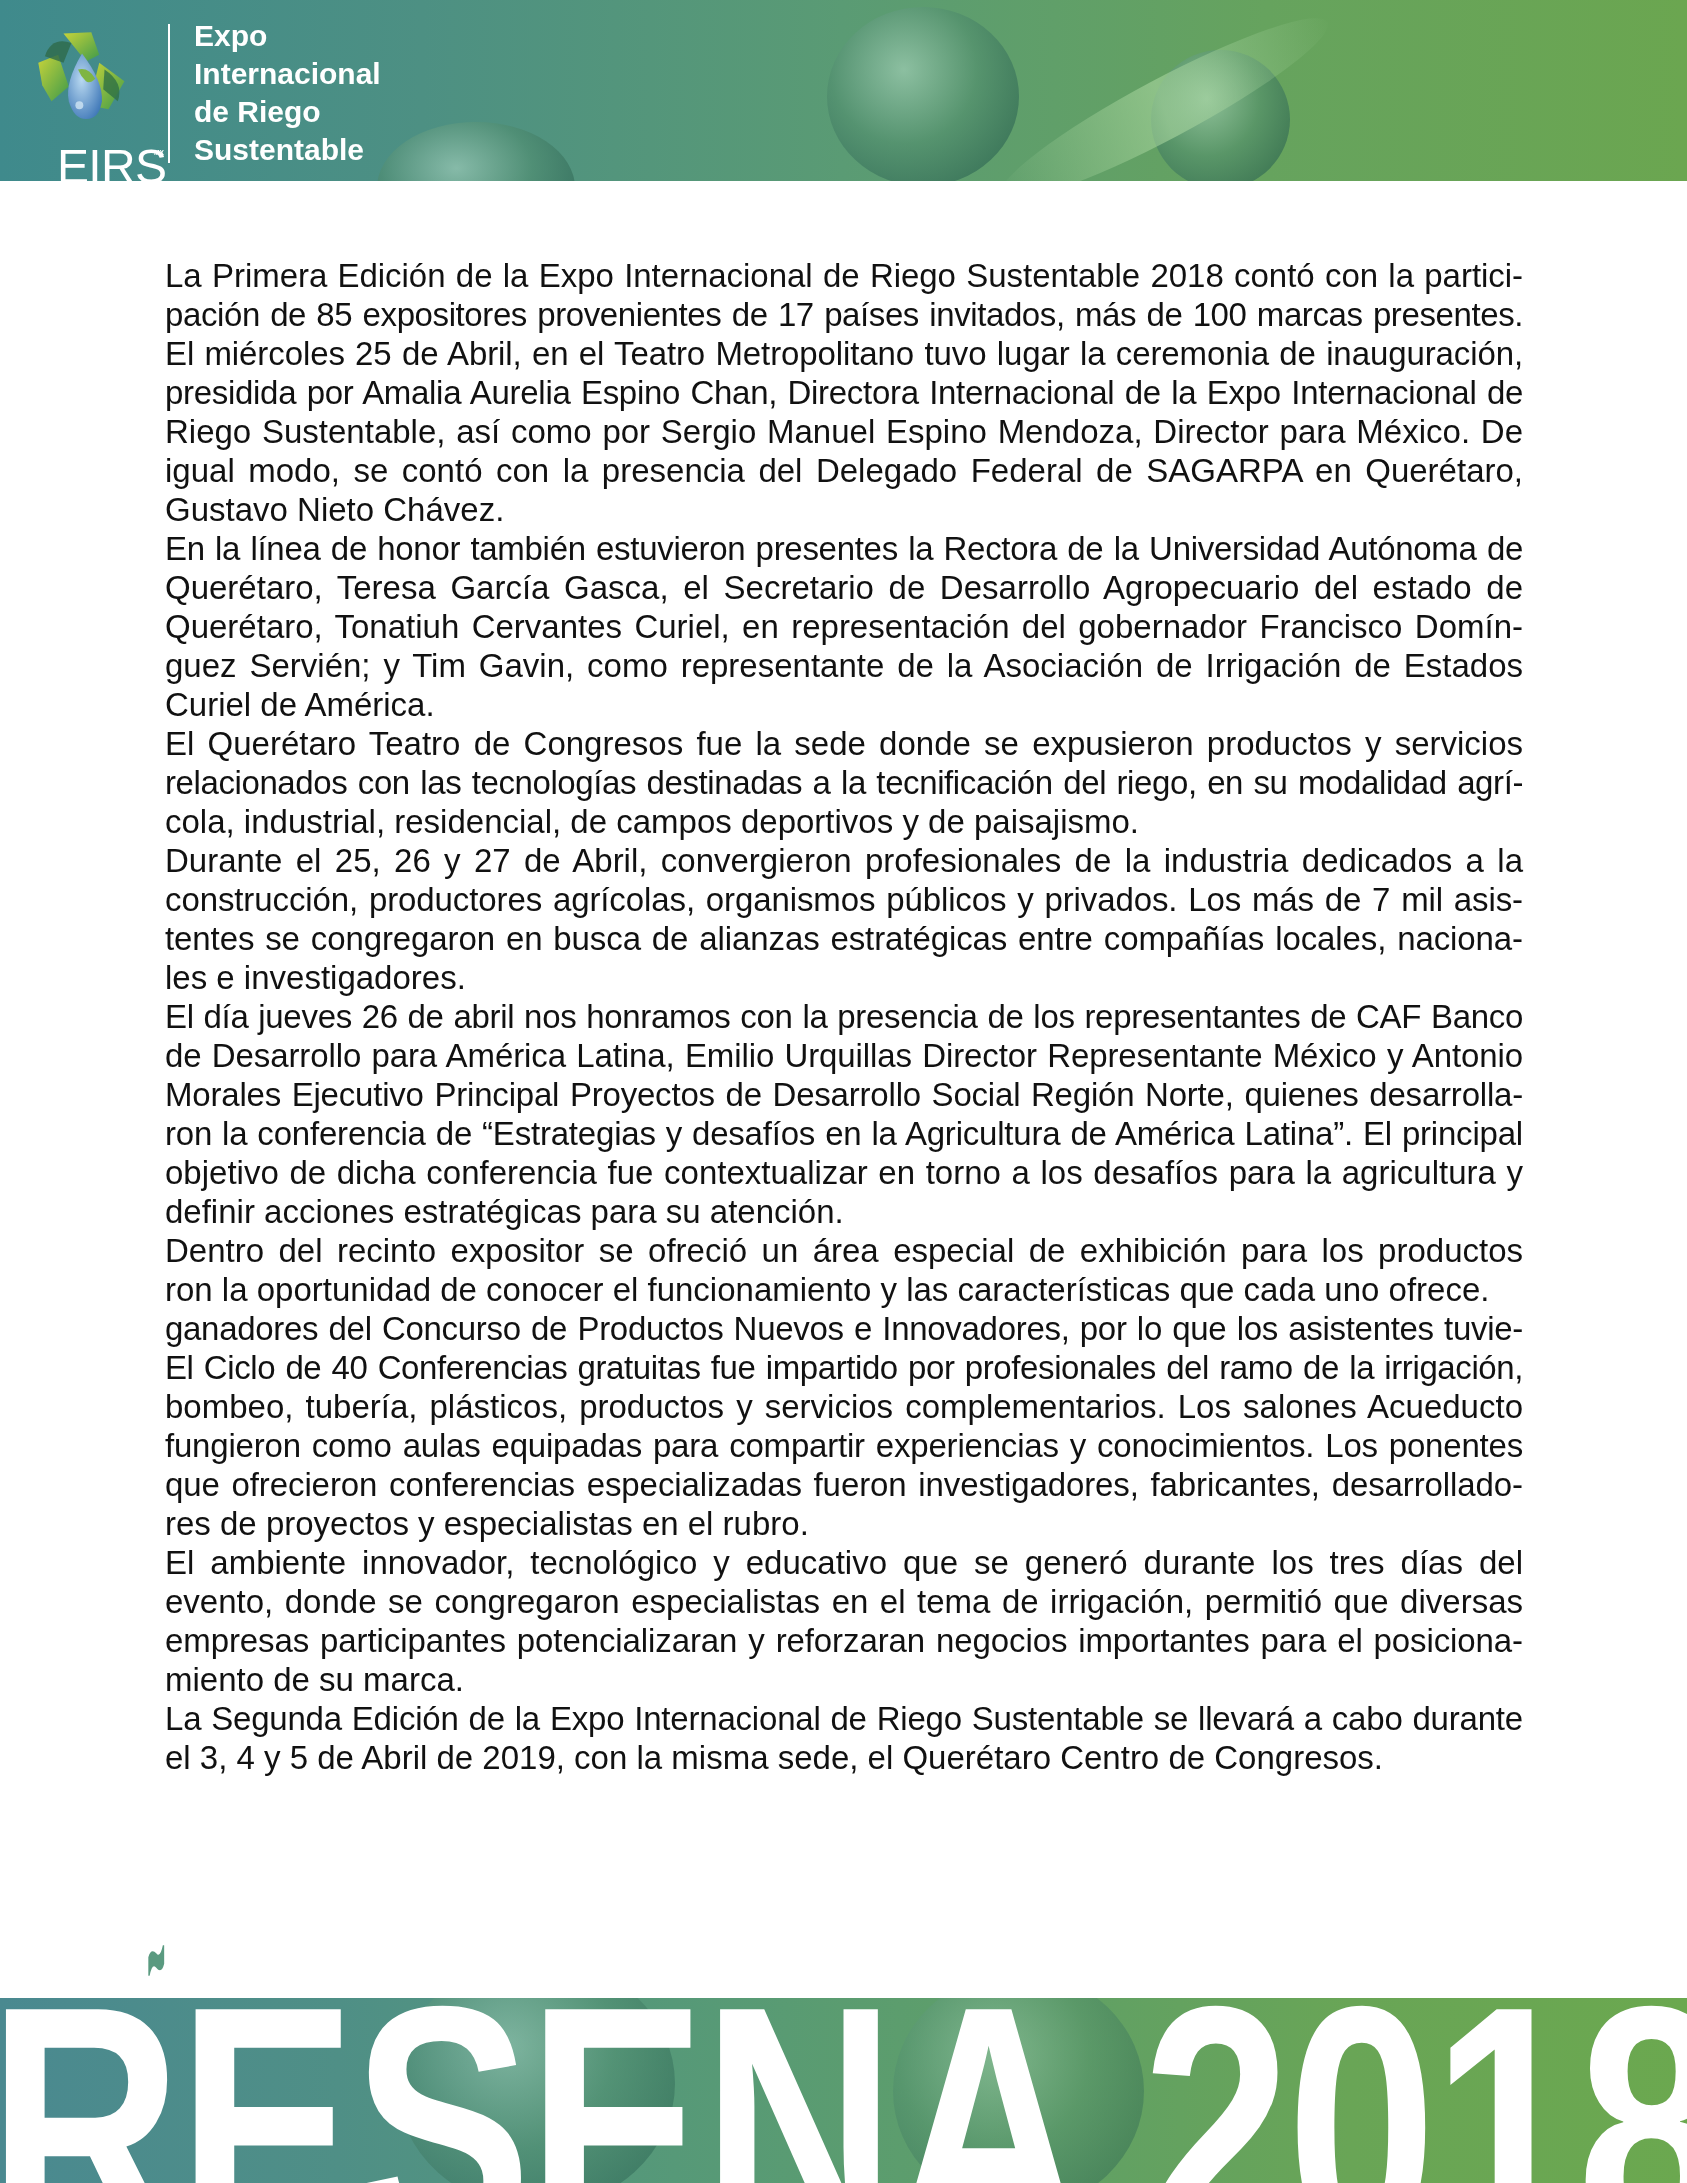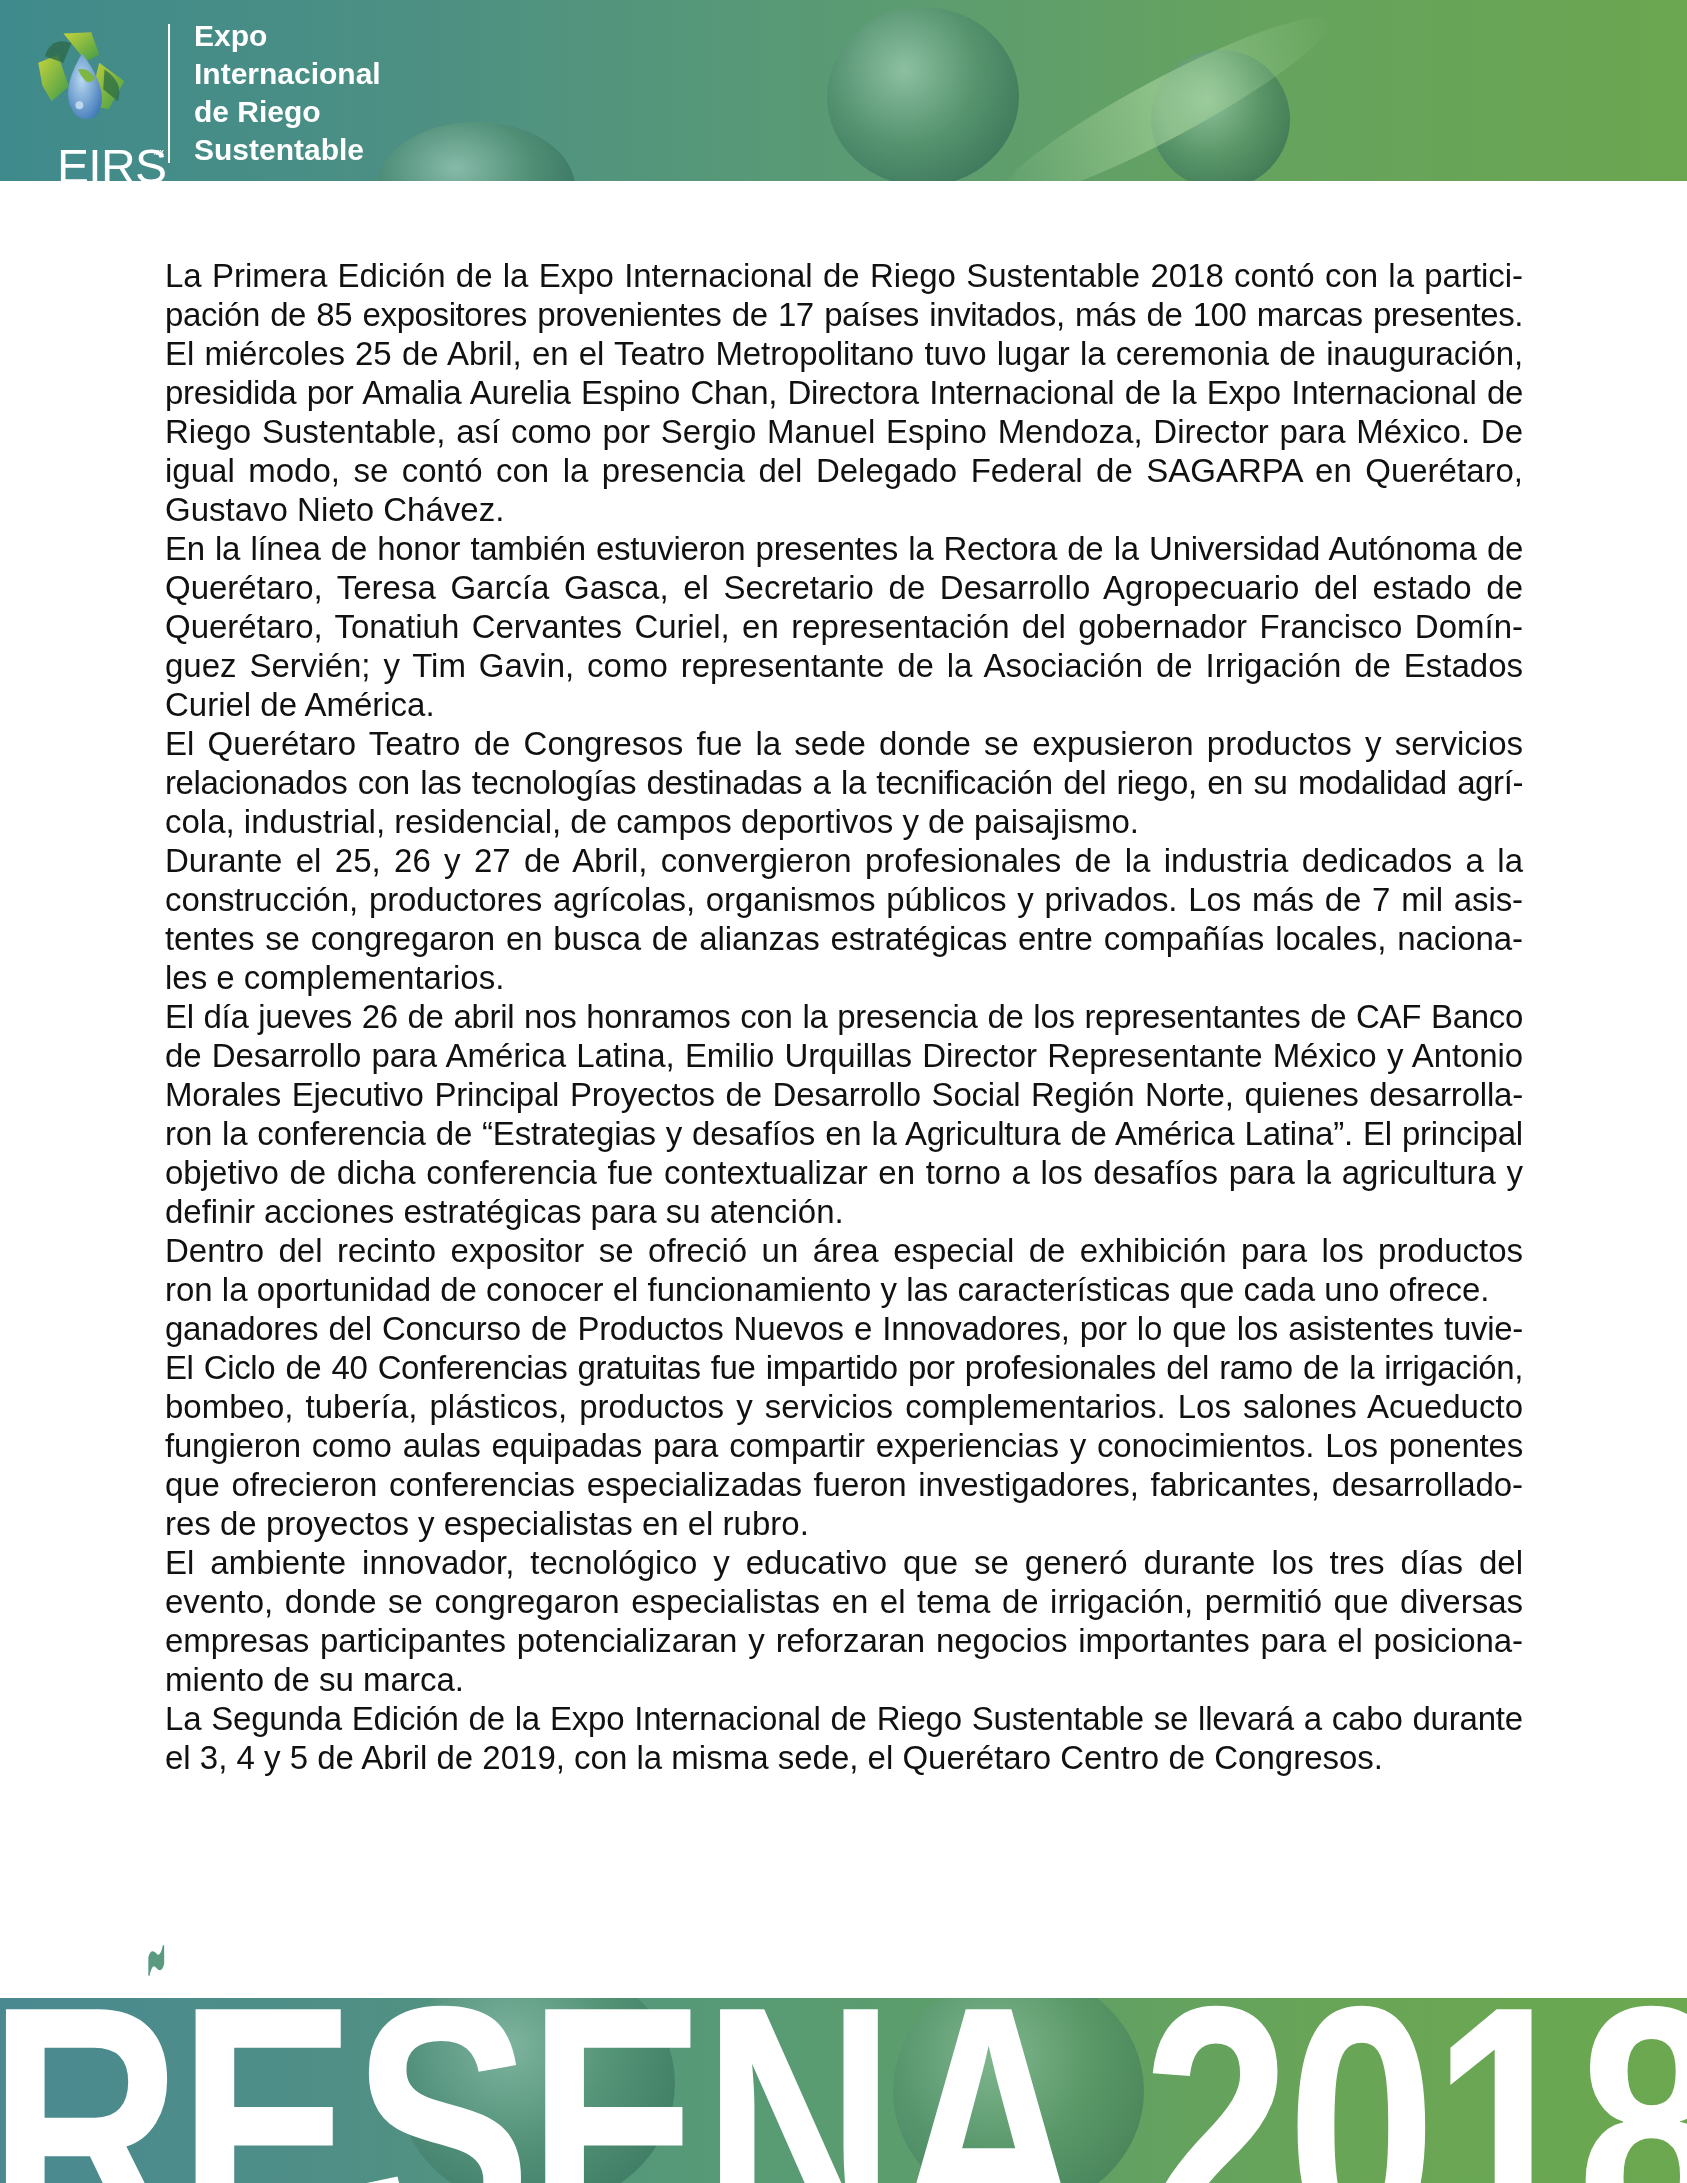--- a/index.html
+++ b/index.html
@@ -95,21 +95,21 @@
     <span class="line">Querétaro, Teresa García Gasca, el Secretario de Desarrollo Agropecuario del estado de</span>
     <span class="line">Querétaro,  Tonatiuh Cervantes Curiel, en representación del gobernador Francisco Domín-</span>
     <span class="line">guez Servién; y Tim Gavin, como representante de la Asociación de Irrigación de Estados</span>
     <span class="line last">Curiel de América.</span>
     <span class="line">El Querétaro Teatro de Congresos fue la sede donde se expusieron productos y servicios</span>
     <span class="line" style="letter-spacing: -0.4px;">relacionados con las tecnologías destinadas a la tecnificación del riego, en su modalidad agrí-</span>
     <span class="line last">cola, industrial, residencial, de campos deportivos y de paisajismo.</span>
     <span class="line">Durante el 25, 26 y 27 de Abril, convergieron profesionales de la industria dedicados a la</span>
     <span class="line" style="letter-spacing: -0.1px;">construcción, productores agrícolas, organismos públicos y privados. Los más de 7 mil asis-</span>
     <span class="line" style="letter-spacing: -0.1px;">tentes se congregaron en busca de alianzas estratégicas entre compañías locales, naciona-</span>
-    <span class="line last">les e complementarios.</span>
+    <span class="line last">les e investigadores.</span>
     <span class="line" style="letter-spacing: -0.3px;">El día jueves 26 de abril nos honramos con la presencia de los representantes de CAF Banco</span>
     <span class="line" style="letter-spacing: -0.1px;">de Desarrollo para América Latina, Emilio Urquillas Director Representante México y Antonio</span>
     <span class="line" style="letter-spacing: -0.2px;">Morales Ejecutivo Principal Proyectos de Desarrollo Social Región Norte, quienes desarrolla-</span>
     <span class="line" style="letter-spacing: -0.2px;">ron la conferencia de “Estrategias y desafíos en la Agricultura de América Latina”. El principal</span>
     <span class="line">objetivo de dicha conferencia fue contextualizar en torno a los desafíos para la agricultura y</span>
     <span class="line last">definir acciones estratégicas para su atención.</span>
     <span class="line">Dentro del recinto expositor se ofreció un área especial de exhibición para los productos</span>
     <span class="line last">ron la oportunidad de conocer el funcionamiento y las características que cada uno ofrece.</span>
     <span class="line" style="letter-spacing: -0.3px;">ganadores del Concurso de Productos Nuevos e Innovadores, por lo que los asistentes tuvie-</span>
     <span class="line" style="letter-spacing: -0.4px;">El Ciclo de 40 Conferencias gratuitas fue impartido por profesionales del ramo de la irrigación,</span>

